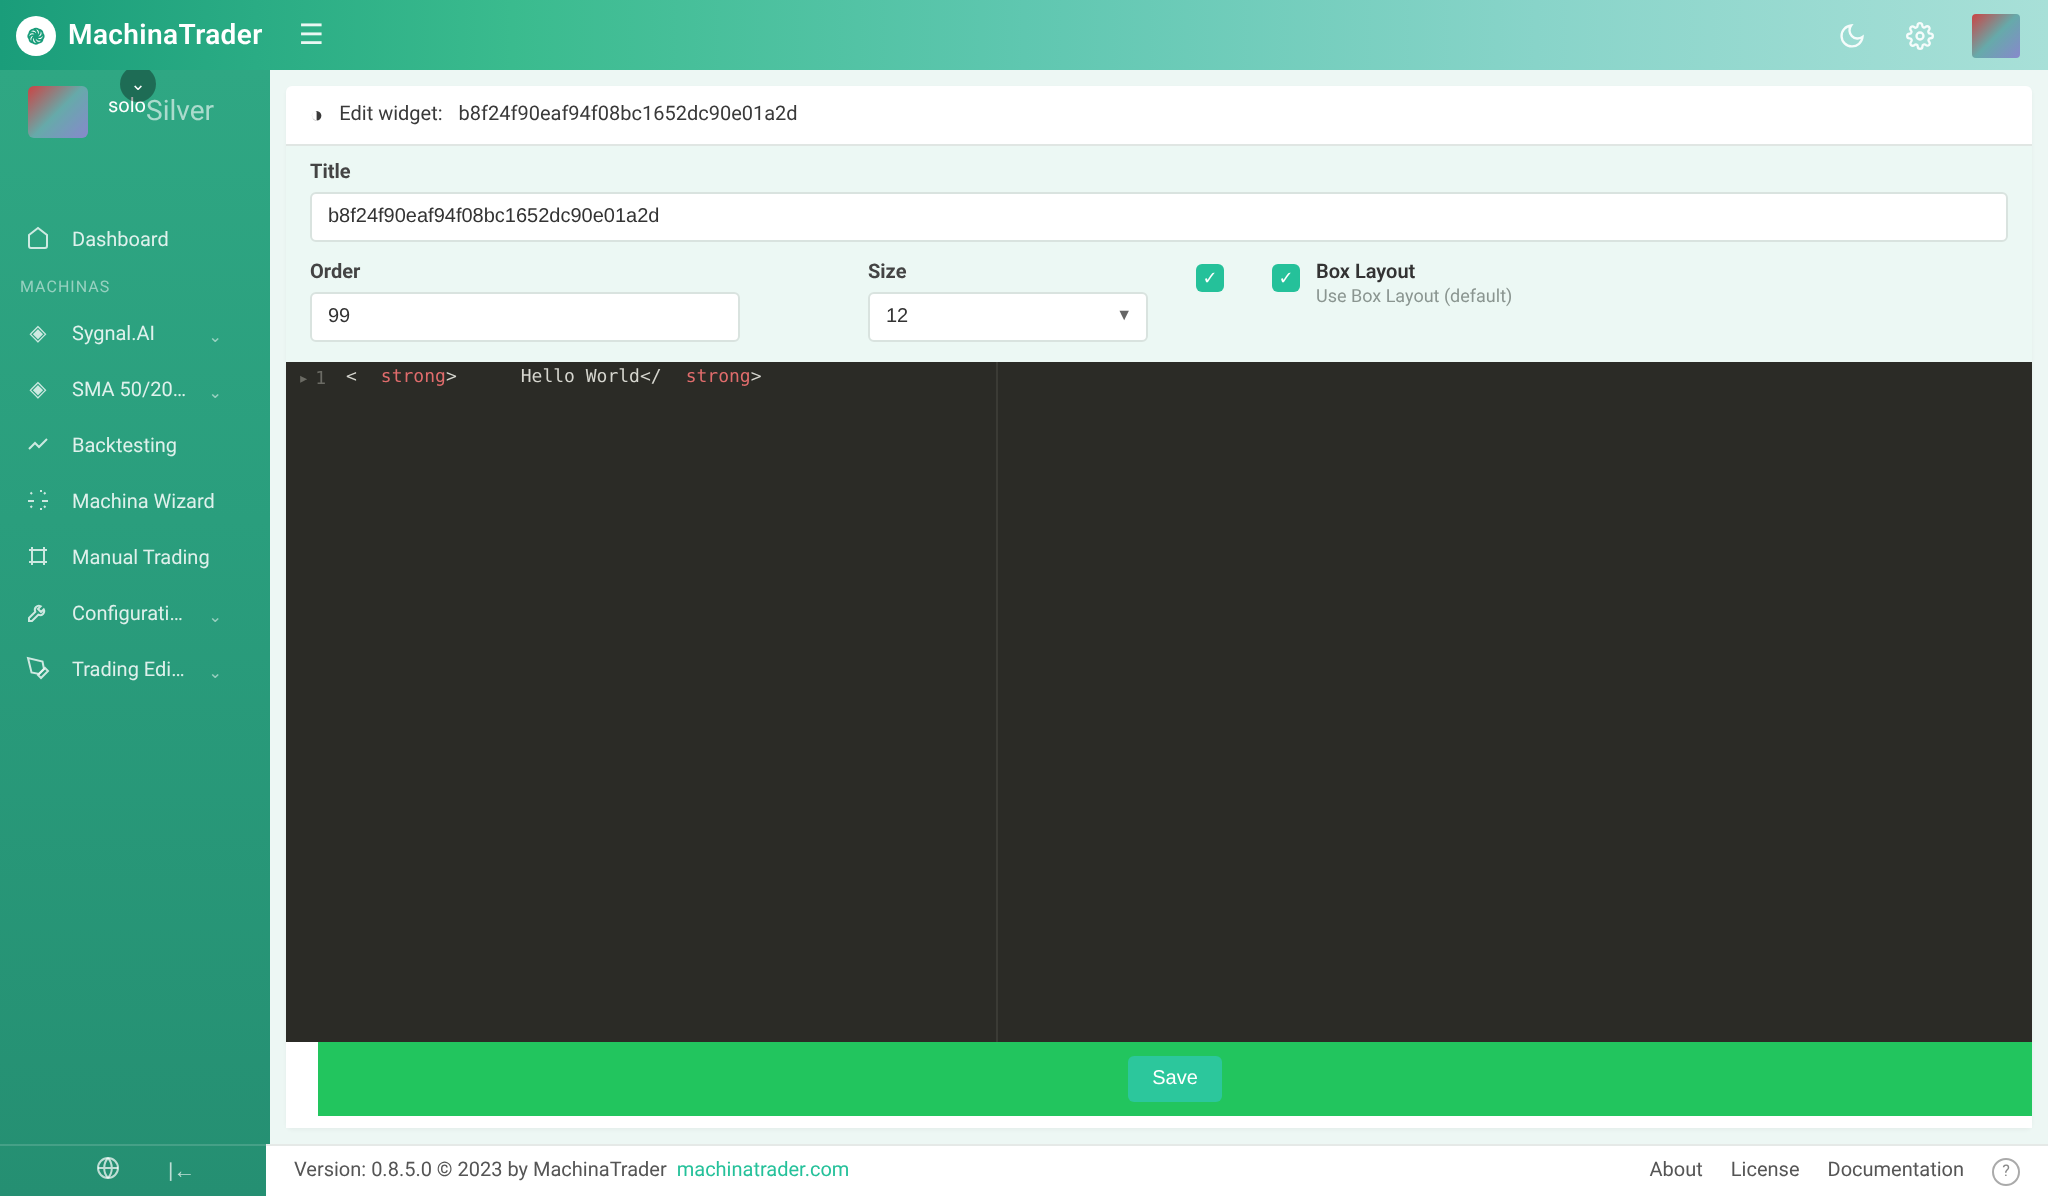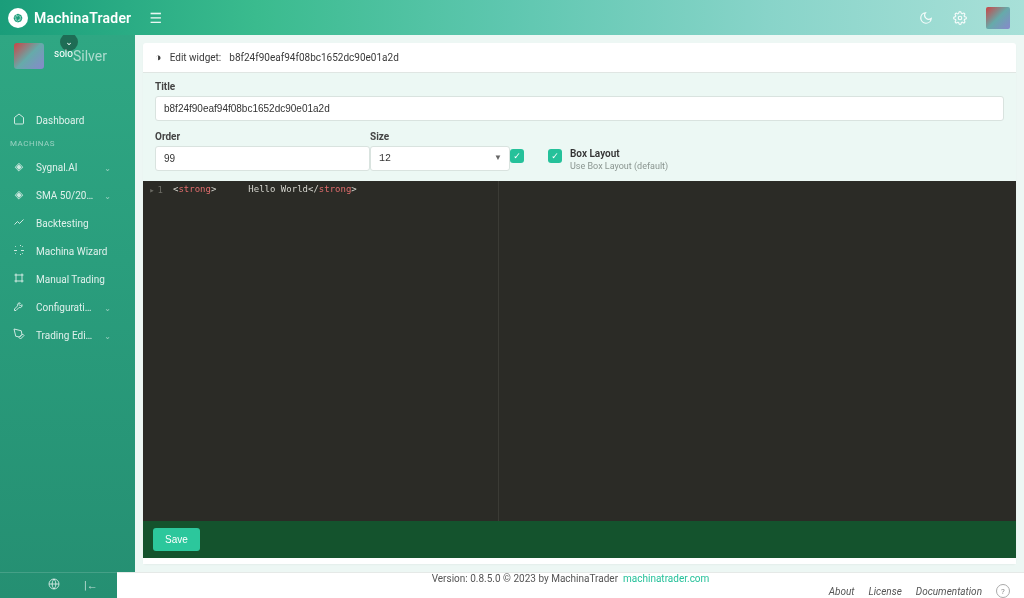--- a/index.html
+++ b/index.html
@@ -53,51 +53,51 @@
   .card {
     background: #fff; border-radius: 3px; width: 100%; height: 100%;
     display:flex; flex-direction:column;
     box-shadow: 0 1px 2px rgba(0,0,0,0.04);
   }
   .card-header { display:flex; align-items:center; gap:8px; padding: 8px 12px; border-bottom: 1px solid #e0e6e3; font-size: 10px; color:#3a3a3a; }
   .card-header .hdr-icon { font-size: 11px; }
   .form-body { padding: 8px 12px 10px 12px; background: #ecf8f4; }
   .field-label { font-size: 10px; color: #444; margin-bottom: 4px; display:block;font-weight:bold; }
   .text-input { width:100%; height: 25px; border: 1px solid #d9e3df; border-radius: 3px; background:#fff; font-size: 10px; padding: 0 8px; color:#333; }
-  .row2 { display:flex; margin-top: 10px; align-items:flex-end; }
+  .row2 { display:flex; gap: 24px; margin-top: 10px; align-items:flex-start; }
   .col-order { width: 215px; }
-  .col-size { width: 140px; }
+  .col-size { width: 140px; margin-left: 40px; }
   .select-wrap { position:relative; }
-  .select { width:100%; height: 25px; border: 1px solid #d9e3df; border-radius:3px; background:#fff; font-size:10px; padding:0 8px; appearance:none; color:#333;font-family:Liberation Mono, monospace;}
+  .select { width:100%; height: 25px; border: 1px solid #d9e3df; border-radius:3px; background:#fff; font-size:10px; padding:0 8px; appearance:none; color:#333;}
   .select-caret { position:absolute; right:8px; top:7px; font-size:8px; color:#666; pointer-events:none;}
   .col-check { flex:1; display:flex; gap: 24px; padding-top: 0px; }
   .check-group { display:flex; gap:8px; align-items:flex-start; }
   .chk { width:14px; height:14px; border-radius:3px; background:#25c19a; display:flex; align-items:center; justify-content:center; color:#fff; font-size:9px; cursor:pointer; flex-shrink:0; margin-top:1px;}
   .chk-text strong { font-size:10px; color:#333; display:block; font-weight:600; }
   .chk-text span { font-size:9px; color:#8a9590; display:block; margin-top:2px;}
   
   .code-editor { flex:1; background:#2b2b26; display:flex; font-family: Consolas, Menlo, monospace; font-size:9px; position:relative; min-height:0;}
   .gutter { width:24px; background:#2b2b26; color:#6b6b64; text-align:right; padding:3px 4px 0 0; border-right: none; }
   .gutter .ln { line-height:12px; }
   .gutter .fold { color:#6b6b64; display:inline-block; margin-right:3px;}
   .code-content { flex:1; padding:3px 6px 0 6px; color:#d6d6cf; position:relative;}
-  .code-content .tag { color:#e06c6c; }
+  .code-content .tag { color:#e06c6c;margin-left:12px; }
   .code-content .txt { color:#d6d6cf;padding-left:32px; }
   .code-content .punct { color:#d6d6cf; }
   .vsplit { position:absolute; left:331px; top:0; bottom:0; width:1px; background:#3b3b35;}
   
-  .card-actions { padding: 7px 10px; display:flex; justify-content:flex-start; background:#14532d; }
+  .card-actions { padding: 7px 10px; display:flex; justify-content:center; background:#22c55e;margin-left:16px; }
   .btn-save { background:#2cc79c; color:#fff; border:none; border-radius:3px; font-size:10px; padding:6px 12px; cursor:pointer; }
   .card-spacer { flex: 0 0 6px; background:#fff;}
   
   
-  .footer { position:absolute; left:117px; right:0; bottom:0; height:26px; background:#fff; border-top:1px solid #e5e9e7; display:flex; align-items:center; padding: 0 14px; font-size:10px; color:#555;flex-direction:column;}
+  .footer { position:absolute; left:133px; right:0; bottom:0; height:26px; background:#fff; border-top:1px solid #e5e9e7; display:flex; align-items:center; padding: 0 14px; font-size:10px; color:#555;}
   .footer-left a { color:#25c19a; text-decoration:none; }
   .footer-right { margin-left:auto; display:flex; gap:14px; align-items:center;}
-  .footer-right a { color:#555; text-decoration:none; cursor:pointer;font-style:italic;}
+  .footer-right a { color:#555; text-decoration:none; cursor:pointer;}
   .help-circ { width:14px;height:14px;border-radius:50%;border:1px solid #aaa; display:flex;align-items:center;justify-content:center;font-size:8px;color:#888;}
 </style>
 </head>
 <body>
 
 <div class="top-header">
   <div class="logo-wrap">
     <span class="logo-icon">֎</span>
     <span class="logo-text">MachinaTrader</span>
   </div>

